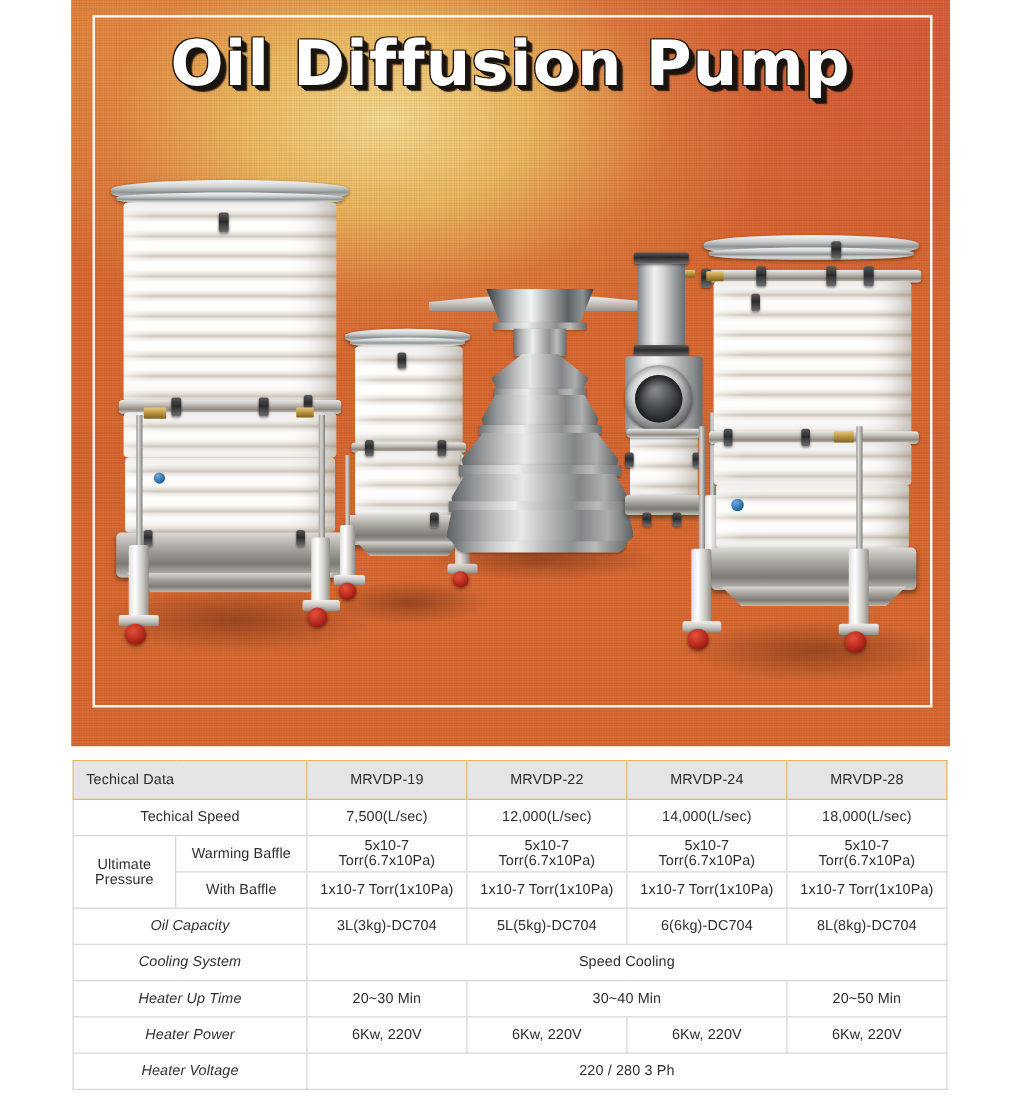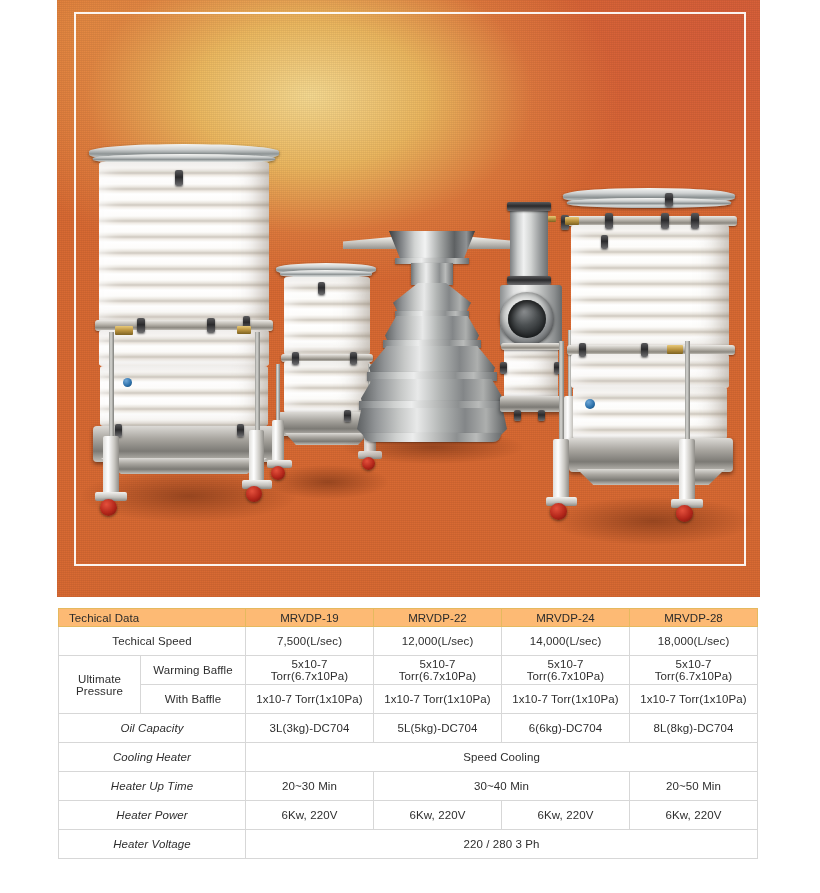--- a/index.html
+++ b/index.html
@@ -202,23 +202,23 @@
   }
   #spec-table td, #spec-table th {
     border: 1px solid #d7d7d7;
     padding: 0 6px;
     text-align: center;
     font-weight: normal;
     height: 29px;
     letter-spacing: .1px;
   }
   #spec-table thead td {
-    background: #fdba74;
+    background: #e5e5e5;
     border-color: #e5b95f;
-    height: 18px;
+    height: 31px;
     color: #2b2b2b;
   }
   #spec-table thead td.th-left { text-align: left; padding-left: 10px; }
   td.lbl-left { text-align: left; padding-left: 10px; font-style: italic; }
   td.tall { height: 30px; }
 </style>
 </head>
 <body>
 
 <div id="page">
@@ -374,20 +374,21 @@
       <div class="leg" style="left:-4px; top:254px; width:16px; height:62px;"></div>
       <div class="footplate" style="left:-11px; top:312px; width:31px; height:9px;"></div>
       <div class="caster" style="left:-7px; top:318px; width:17px; height:17px;"></div>
       <div class="legrod" style="left:128px; top:156px; width:5px; height:104px;"></div>
       <div class="leg" style="left:122px; top:254px; width:16px; height:64px;"></div>
       <div class="footplate" style="left:114px; top:314px; width:32px; height:9px;"></div>
       <div class="caster" style="left:119px; top:320px; width:17px; height:17px;"></div>
     </div>
 
     <div id="hero-frame"></div>
+    <div id="hero-title">Oil Diffusion Pump</div>
   </div>
 
   <table id="spec-table">
     <thead>
       <tr>
         <td class="th-left" colspan="2">Techical Data</td>
         <td>MRVDP-19</td>
         <td>MRVDP-22</td>
         <td>MRVDP-24</td>
         <td>MRVDP-28</td>
@@ -423,21 +424,21 @@
 
       <tr>
         <td class="lbl-left" colspan="2">Oil Capacity</td>
         <td>3L(3kg)-DC704</td>
         <td>5L(5kg)-DC704</td>
         <td>6(6kg)-DC704</td>
         <td>8L(8kg)-DC704</td>
       </tr>
 
       <tr>
-        <td class="lbl-left" colspan="2">Cooling Heater</td>
+        <td class="lbl-left" colspan="2">Cooling System</td>
         <td colspan="4">Speed Cooling</td>
       </tr>
 
       <tr>
         <td class="lbl-left" colspan="2">Heater Up Time</td>
         <td>20~30 Min</td>
         <td colspan="2">30~40 Min</td>
         <td>20~50 Min</td>
       </tr>
 

